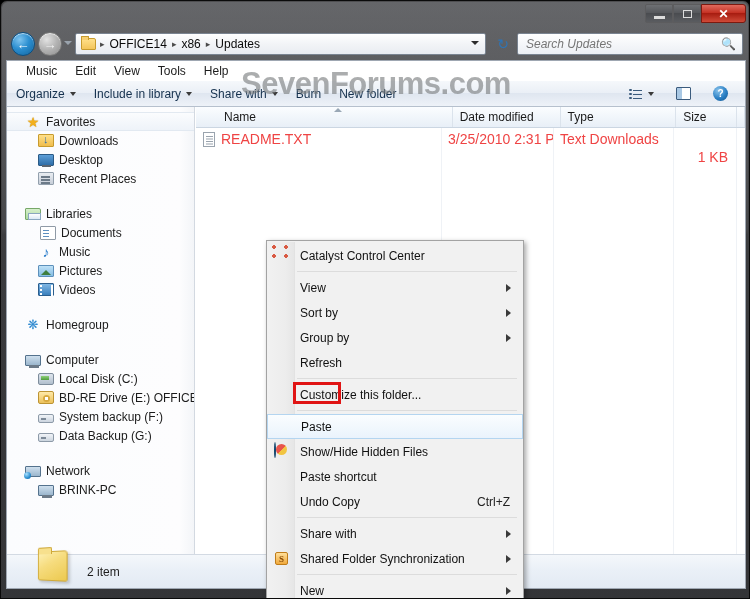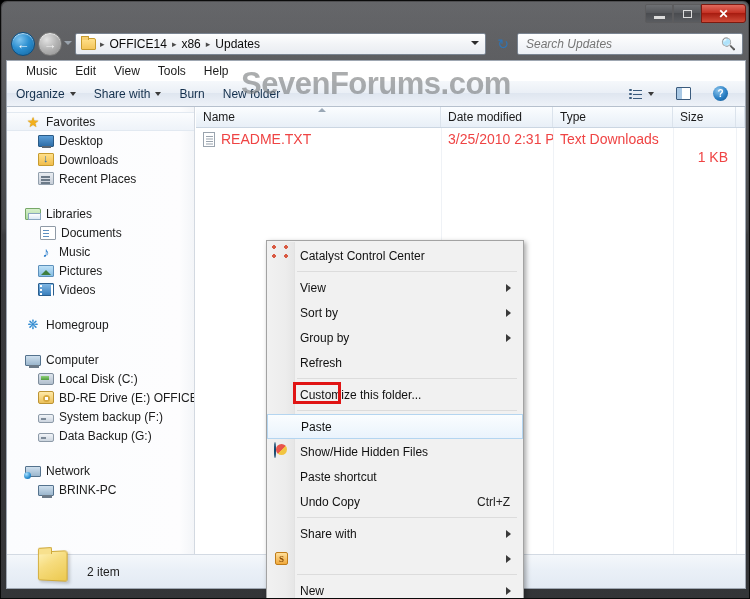--- a/index.html
+++ b/index.html
@@ -252,20 +252,21 @@
 
   
   #filelist {
     position:absolute; left:189px; top:46px; right:0; bottom:34px;
     background:#fff; overflow:hidden;
   }
   #colheader {
     height:21px; display:flex;
     background: linear-gradient(180deg,#fbfdff 0%,#f1f6fb 50%,#e8eff7 100%);
     border-bottom:1px solid #cbd6e2;
+    padding-left:21px;
   }
   .colh {
     font-size:12px; color:#1a1a1a; display:flex; align-items:center;
     padding-left:7px; border-right:1px solid #dbe3ec; position:relative; cursor:default;
   }
   .sortmark {
     position:absolute; left:50%; top:1px; width:0;height:0;
     border-left:4px solid transparent;border-right:4px solid transparent;
     border-bottom:4px solid #9aa8b6;
   }
@@ -428,20 +429,24 @@
       <div class="mitem">Music</div>
       <div class="mitem">Edit</div>
       <div class="mitem">View</div>
       <div class="mitem">Tools</div>
       <div class="mitem">Help</div>
     </div>
 
     <div id="cmdbar">
       <div class="cbtn">
         <span>Organize</span>
+        <span class="caret"></span>
+      </div>
+      <div class="cbtn">
+        <span>Include in library</span>
         <span class="caret"></span>
       </div>
       <div class="cbtn">
         <span>Share with</span>
         <span class="caret"></span>
       </div>
       <div class="cbtn">
         <span>Burn</span>
       </div>
       <div class="cbtn">
@@ -470,26 +475,26 @@
     </div>
 
     <div id="navpane">
 
       <div class="navgroup">
         <div class="navrow sel">
           <span class="nico ic-star">★</span>
           <span>Favorites</span>
         </div>
         <div class="navrow child">
+          <span class="nico ic-dl"></span>
+          <span>Downloads</span>
+        </div>
+        <div class="navrow child">
           <span class="nico ic-desktop"></span>
           <span>Desktop</span>
-        </div>
-        <div class="navrow child">
-          <span class="nico ic-dl"></span>
-          <span>Downloads</span>
         </div>
         <div class="navrow child">
           <span class="nico ic-recent"></span>
           <span>Recent Places</span>
         </div>
       </div>
 
       <div class="navgap"></div>
 
       <div class="navgroup">
@@ -652,20 +657,21 @@
       <div class="ctxsep"></div>
 
       <div class="ctxrow">
         <span>Share with</span>
         <span class="ctxarrow"></span>
       </div>
       <div class="ctxrow">
         <span class="ctxico">
           <span class="ico-sfs">S</span>
         </span>
+        <span>Shared Folder Synchronization</span>
         <span class="ctxarrow"></span>
       </div>
       <div class="ctxsep"></div>
 
       <div class="ctxrow">
         <span>New</span>
         <span class="ctxarrow"></span>
       </div>
 
     </div>

